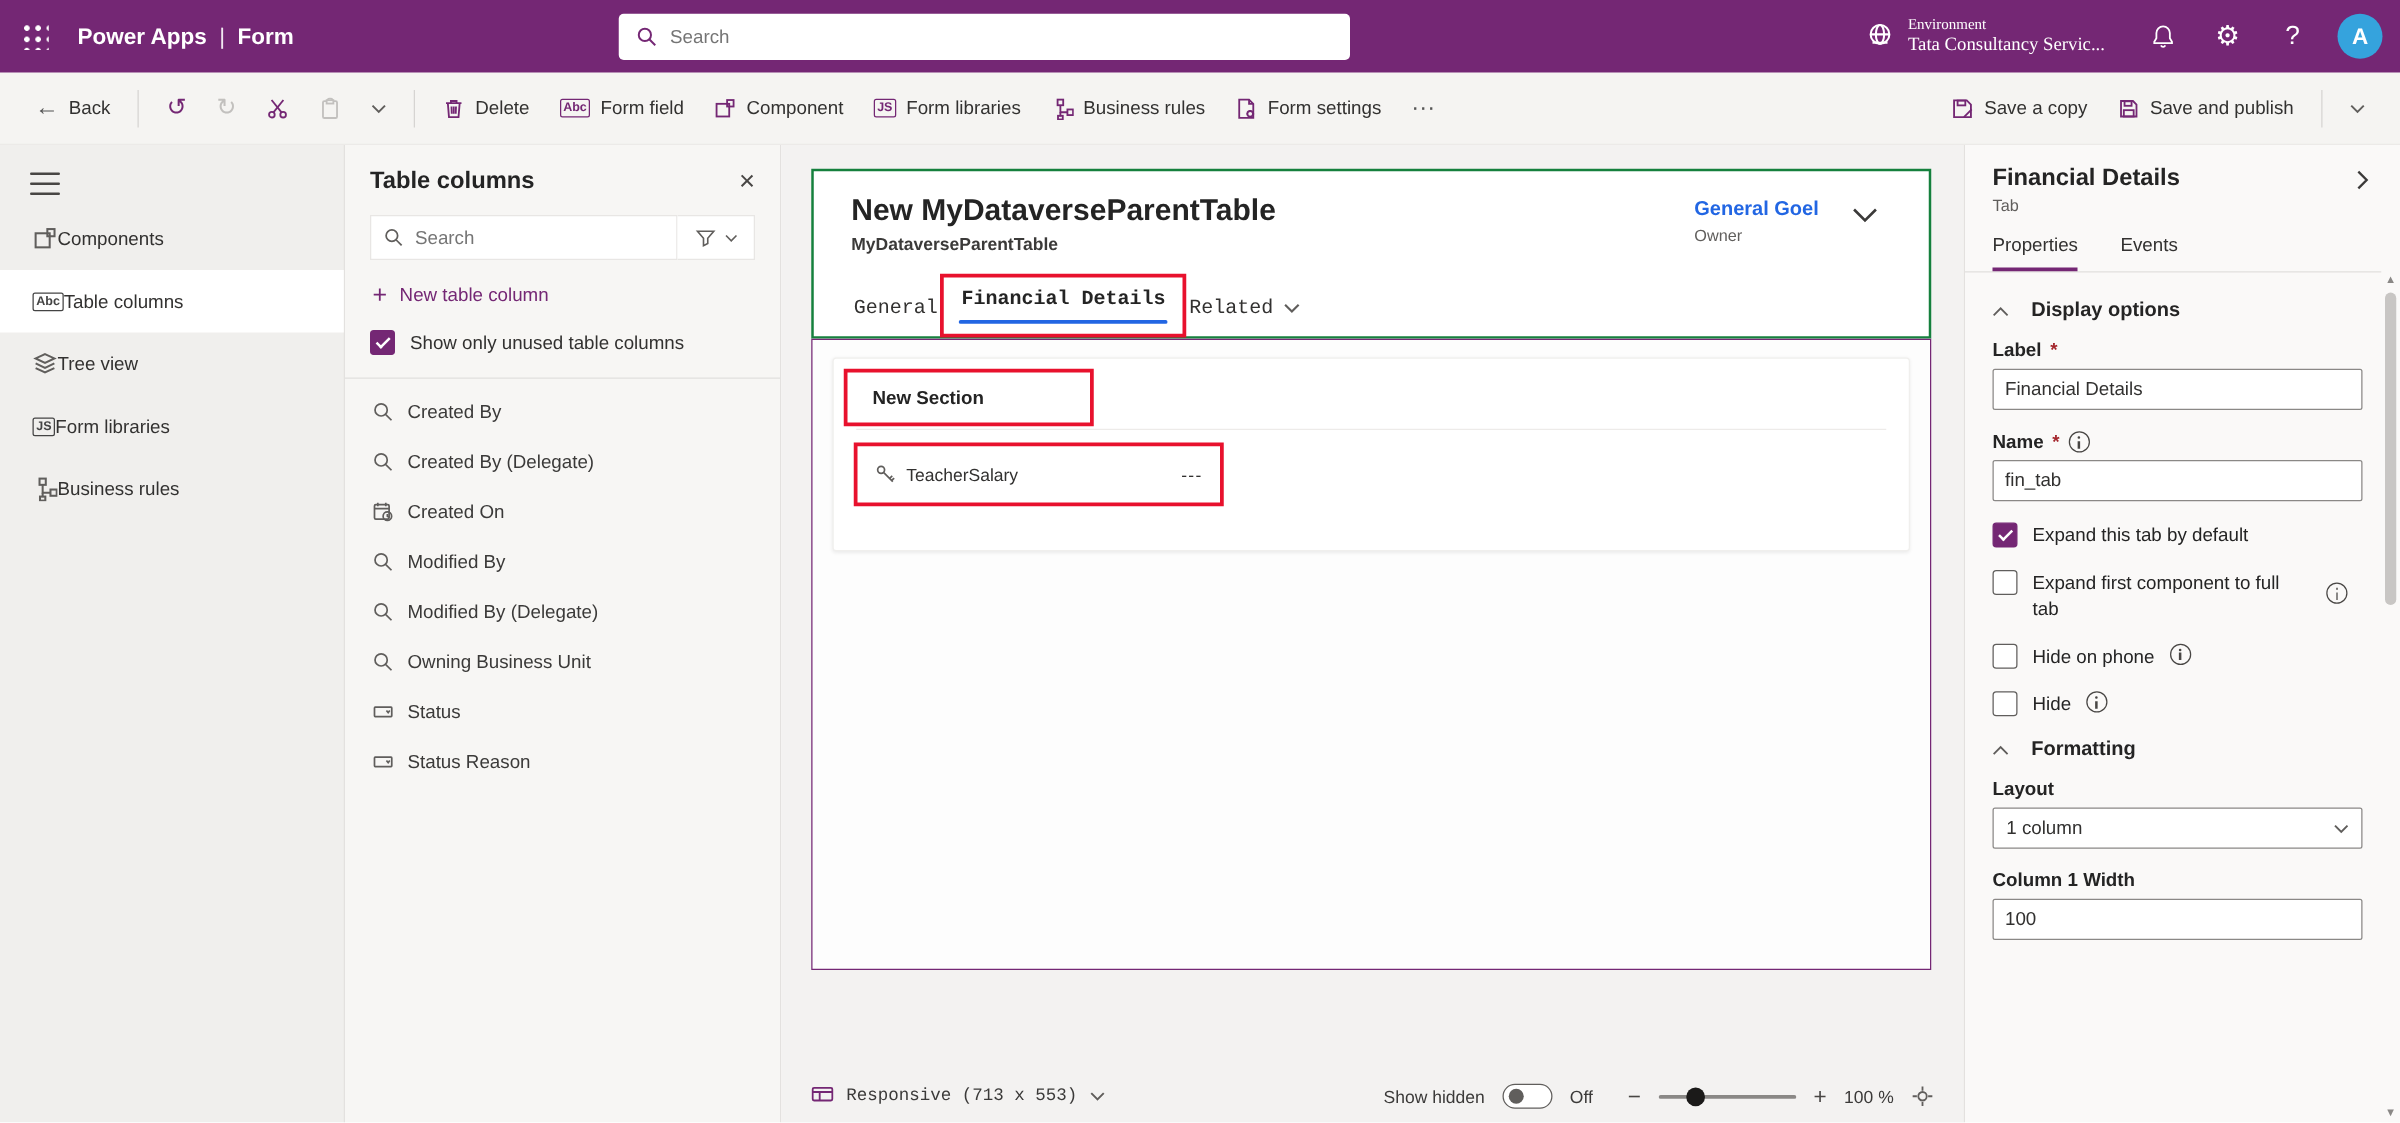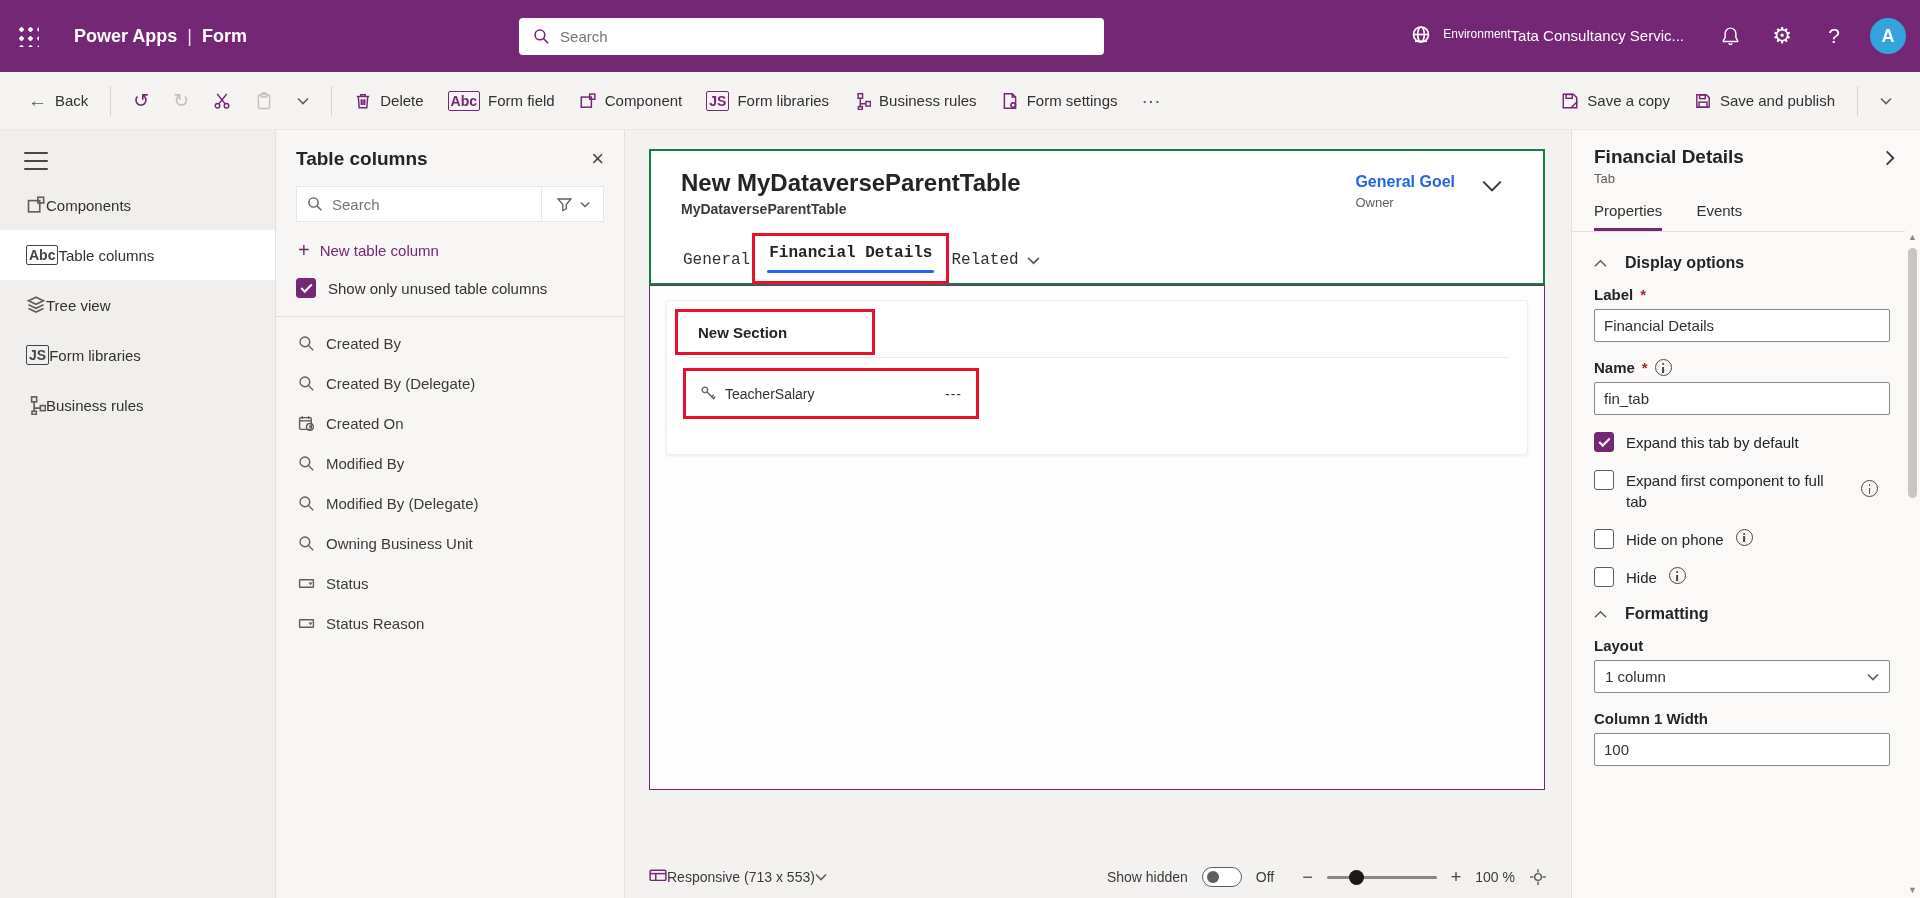--- a/index.html
+++ b/index.html
@@ -1,34 +1,34 @@
 <!DOCTYPE html>
 <html><head>
 <meta charset="utf-8">
 <style>
   * { box-sizing: border-box; margin: 0; padding: 0; }
   html,body { width:1920px; height:898px; overflow:hidden; }
   body { font-family:"Liberation Sans", sans-serif; color:#323130; background:#fff; }
   .app { width:1920px; height:898px; display:flex; flex-direction:column; }
 
   
-  .topbar { height:72px; background:#742774; display:flex; align-items:center; color:#fff; flex:0 0 auto; position:relative;gap:12px; }
+  .topbar { height:58px; background:#742774; display:flex; align-items:center; color:#fff; flex:0 0 auto; position:relative; }
   .waffle { width:56px; height:58px; background:none; border:none; cursor:pointer; display:flex; align-items:center; justify-content:center; }
   .waffle-dots { width:22px; height:22px;
     background-image:radial-gradient(circle,#fff 2px,rgba(0,0,0,0) 2.4px);
     background-size:9px 9px; background-position:0 0; }
   .app-title { display:flex; align-items:center; gap:10px; font-size:18px; margin-left:6px; white-space:nowrap; }
   .t-bold { font-weight:bold; }
   .t-sep { opacity:.9; }
   .t-page { font-weight:bold; }
   .topbar-search { margin-left:260px; width:585px; height:37px; background:#fff; border-radius:4px; display:flex; align-items:center; gap:10px; padding:0 14px; color:#605e5c; }
   .topbar-search input { border:none; outline:none; font-size:15px; flex:1; font-family:inherit; color:#323130; background:transparent; }
   .topbar-right { margin-left:auto; display:flex; align-items:center; gap:4px; padding-right:14px; }
   .env { display:flex; align-items:center; gap:10px; padding:0 18px 0 10px; }
-  .env-text { display:flex; flex-direction:row; line-height:1.25; }
+  .env-text { display:flex; flex-direction:column; line-height:1.25;font-family:Liberation Serif, serif; }
   .env-label { font-size:12px; }
   .env-name { font-size:15px; }
   .tb-btn { width:48px; height:58px; display:flex; align-items:center; justify-content:center; background:none; border:none; color:#fff; cursor:pointer; font-size:20px; }
   .gear-glyph { font-size:22px; line-height:1; }
   .help-glyph { font-size:21px; }
   .avatar { width:36px; height:36px; border-radius:50%; background:#35a3dd; color:#fff; font-weight:bold; font-size:18px; display:flex; align-items:center; justify-content:center; margin-left:8px; }
 
   
   .cmdbar { height:58px; background:#f5f4f2; display:flex; align-items:center; padding:0 18px; gap:4px; flex:0 0 auto; border-bottom:1px solid #eceae8; }
   .cmd { display:flex; align-items:center; gap:8px; font-size:15px; color:#323130; background:none; border:none; cursor:pointer; padding:6px 10px; border-radius:3px; white-space:nowrap; font-family:inherit; }
@@ -43,21 +43,21 @@
   
   .body { flex:1; display:flex; min-height:0; }
 
   
   .leftnav { width:276px; background:#f0efed; border-right:1px solid #e3e1df; display:flex; flex-direction:column; }
   .hamburger { margin:22px 0 10px 24px; width:24px; height:18px; display:flex; flex-direction:column; justify-content:space-between; background:none; border:none; cursor:pointer; }
   .hamburger i { display:block; height:2px; background:#484644; border-radius:1px; }
   .nav-item { height:50px; display:flex; align-items:center; padding-left:26px; font-size:15px; color:#323130; cursor:pointer; }
   .nav-item.active { background:#fff; }
   .nav-item svg { flex:0 0 auto; }
-  .mini-box { font-size:14px; font-weight:bold; border:1.3px solid #444; border-radius:2px; padding:1px 2px; color:#444; letter-spacing:0; }
+  .mini-box { font-size:10px; font-weight:bold; border:1.3px solid #444; border-radius:2px; padding:1px 2px; color:#444; letter-spacing:0; }
 
   
   .colpanel { width:349px; background:#f7f6f4; border-right:1px solid #e3e1df; padding:18px 20px 0 20px; display:flex; flex-direction:column; }
   .colpanel-head { display:flex; align-items:center; justify-content:space-between; margin-bottom:16px; }
   .colpanel-title { font-size:19px; font-weight:bold; color:#242424; }
   .close-x { font-size:22px; color:#484644; background:none; border:none; cursor:pointer; line-height:1; }
   .searchrow { display:flex; margin-bottom:16px; }
   .panel-search { flex:1; height:36px; background:#fff; border:1px solid #e8e6e4; display:flex; align-items:center; gap:9px; padding:0 10px; color:#605e5c; }
   .panel-search input { border:none; outline:none; flex:1; font-size:15px; font-family:inherit; background:transparent; color:#323130; min-width:0; }
   .filter-btn { width:62px; height:36px; background:#fff; border:1px solid #e8e6e4; border-left:none; display:flex; align-items:center; justify-content:center; gap:7px; cursor:pointer; }
@@ -91,21 +91,21 @@
   .section-card { background:#fff; border:1px solid #f0efed; box-shadow:0 1px 3px rgba(0,0,0,.07); border-radius:3px; min-height:155px; }
   .section-redbox { display:inline-block; border:3px solid #e8112d; padding:12px 20px 10px 20px; margin:8px 0 0 8px; min-width:200px; }
   .section-title { font-size:15px; font-weight:bold; color:#242424; }
   .section-divider { height:1px; background:#edebe9; margin:2px 18px 0 18px; }
   .field-redbox { display:inline-flex; align-items:center; border:3px solid #e8112d; margin:10px 0 14px 16px; padding:14px 14px; width:296px; cursor:pointer; }
   .field-label { font-size:14px; color:#323130; margin-left:8px; }
   .field-value { margin-left:auto; font-size:14px; color:#323130; letter-spacing:1px; }
 
   
   .canvas-bottom { position:absolute; left:0; right:0; bottom:0; height:42px; display:flex; align-items:center; padding:0 24px; background:#f3f2f1; }
-  .resp-group { display:flex; align-items:center; gap:0; font-size:14px; color:#3b3a39; cursor:pointer; }
+  .resp-group { display:flex; align-items:center; gap:10px; font-size:14px; color:#3b3a39; cursor:pointer;font-family:Liberation Mono, monospace; }
   .bb-right { margin-left:auto; display:flex; align-items:center; gap:14px; }
   .showhidden-label { font-size:14px; color:#3b3a39; }
   .toggle { width:40px; height:20px; border:1px solid #605e5c; border-radius:10px; background:#fff; position:relative; cursor:pointer; flex:0 0 auto; }
   .toggle .knob { position:absolute; left:4px; top:3px; width:12px; height:12px; border-radius:50%; background:#605e5c; }
   .toggle-state { font-size:14px; color:#3b3a39; margin-right:14px; }
   .zoom-sign { font-size:18px; color:#484644; background:none; border:none; cursor:pointer; line-height:1; }
   .slider { width:110px; height:3px; background:#8a8886; border-radius:2px; position:relative; cursor:pointer; }
   .slider .sknob { position:absolute; top:-6px; left:22px; width:15px; height:15px; border-radius:50%; background:#1b1a19; }
   .zoom-pct { font-size:14px; color:#3b3a39; }
 

